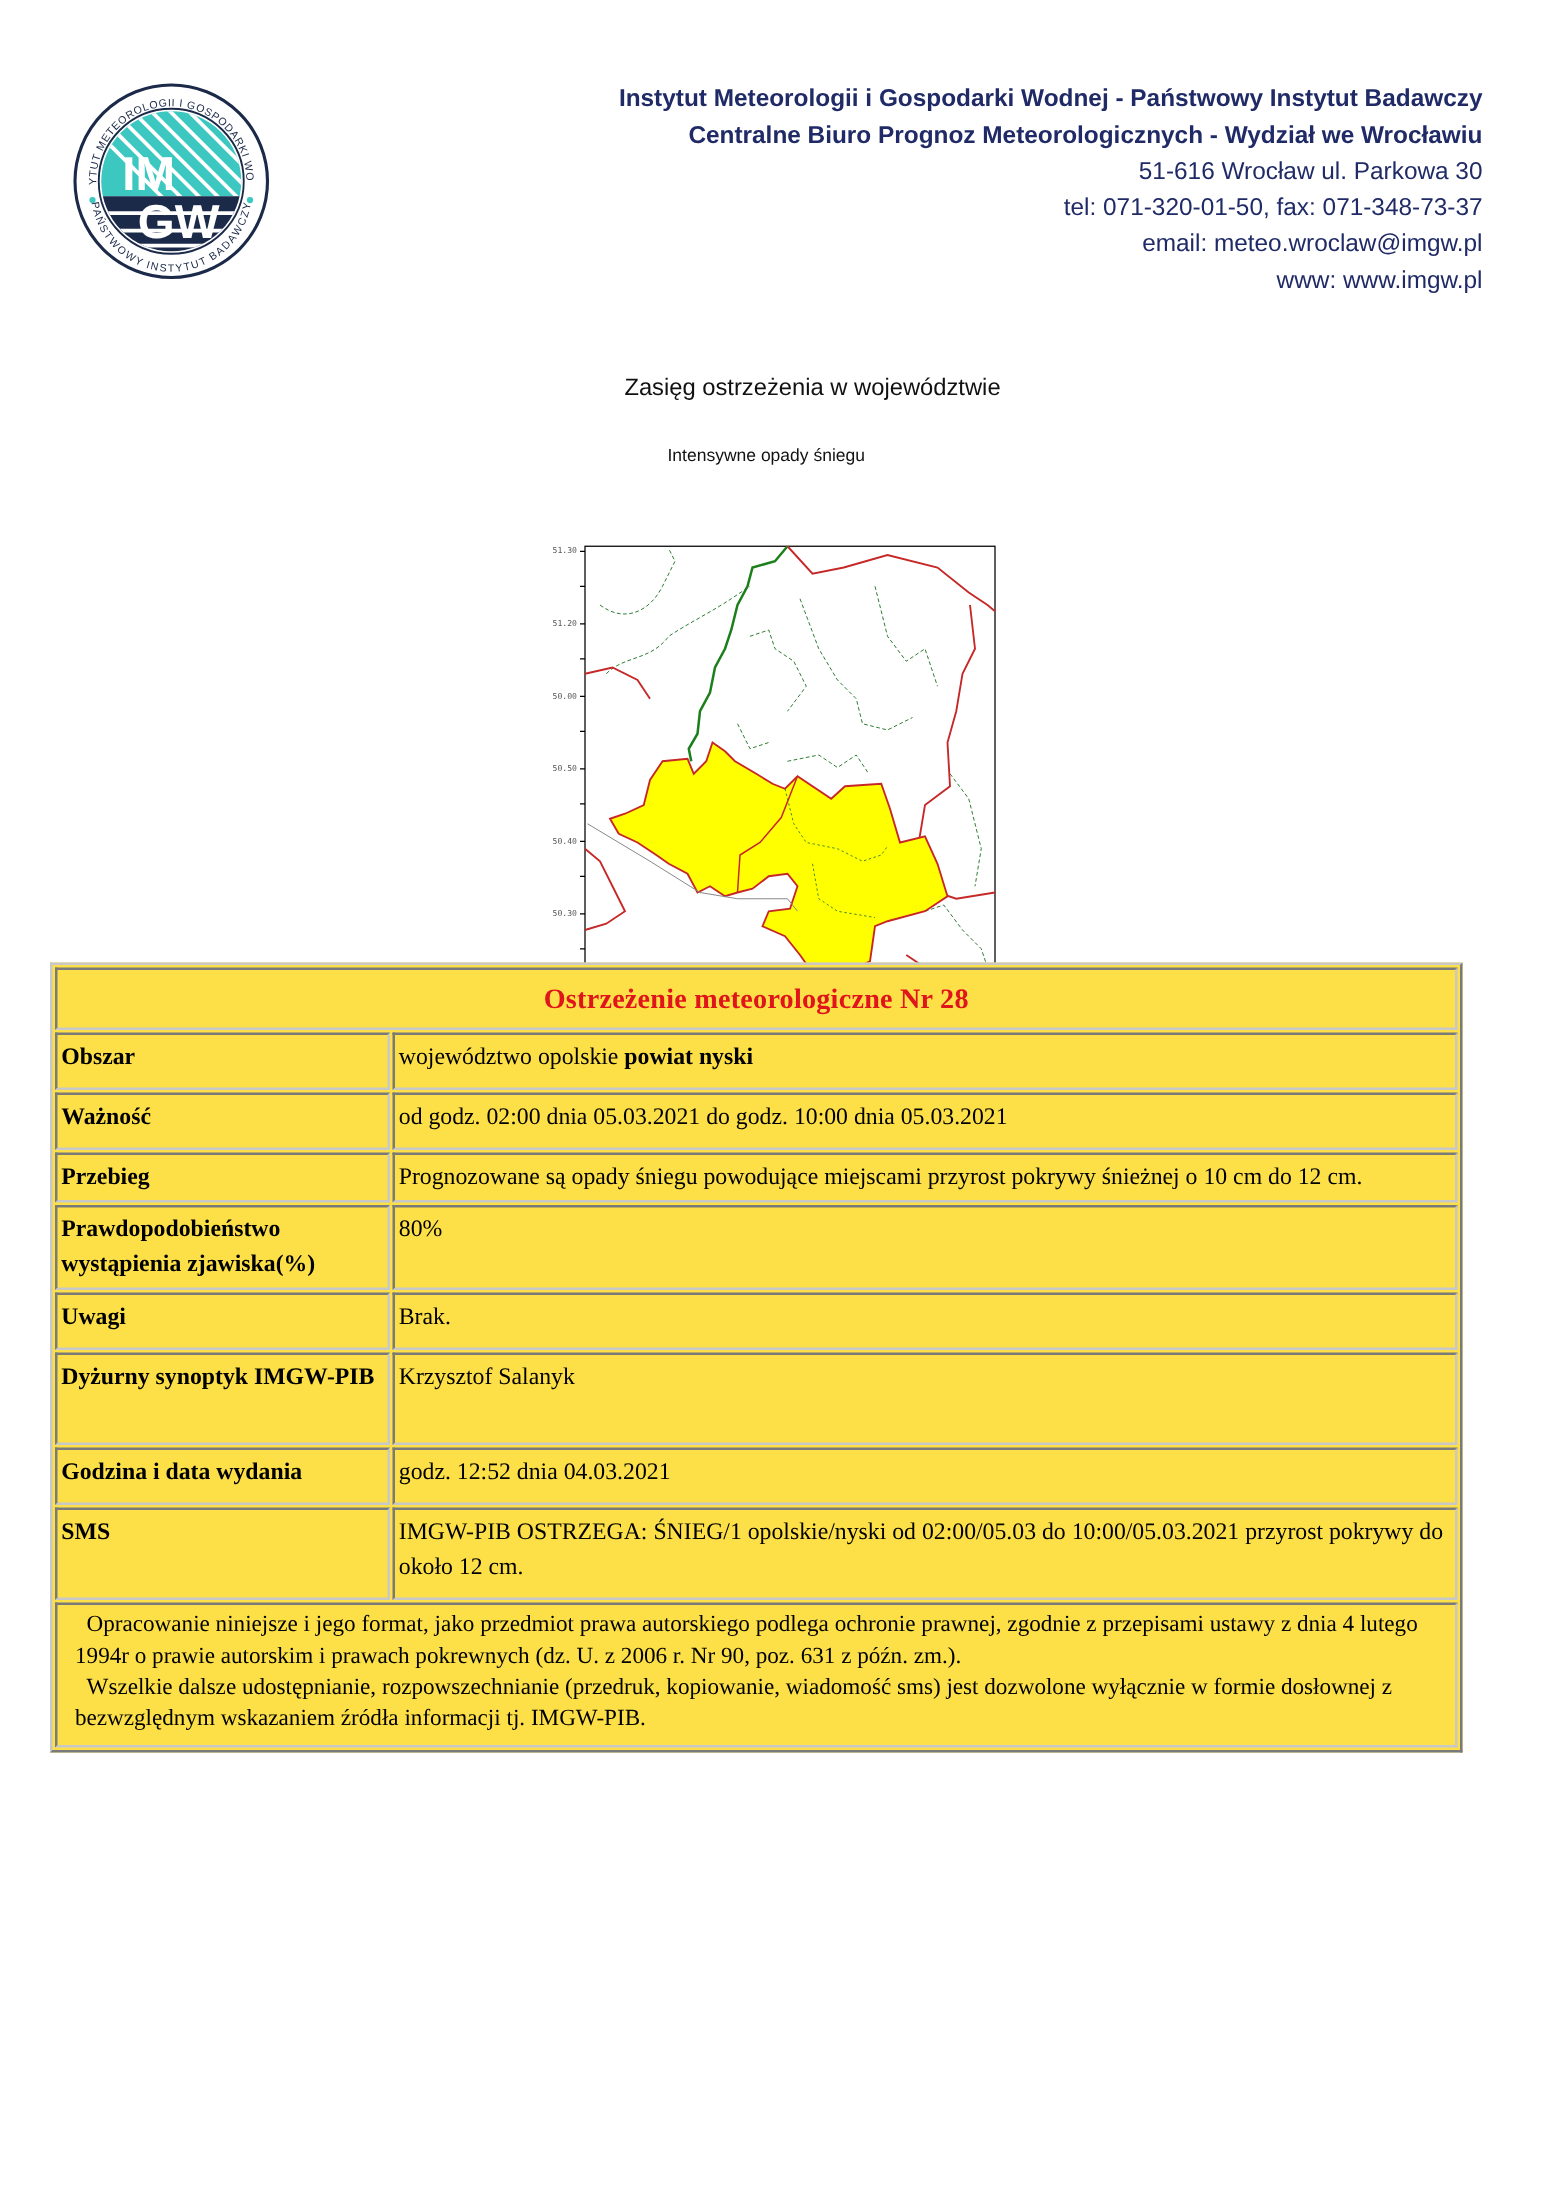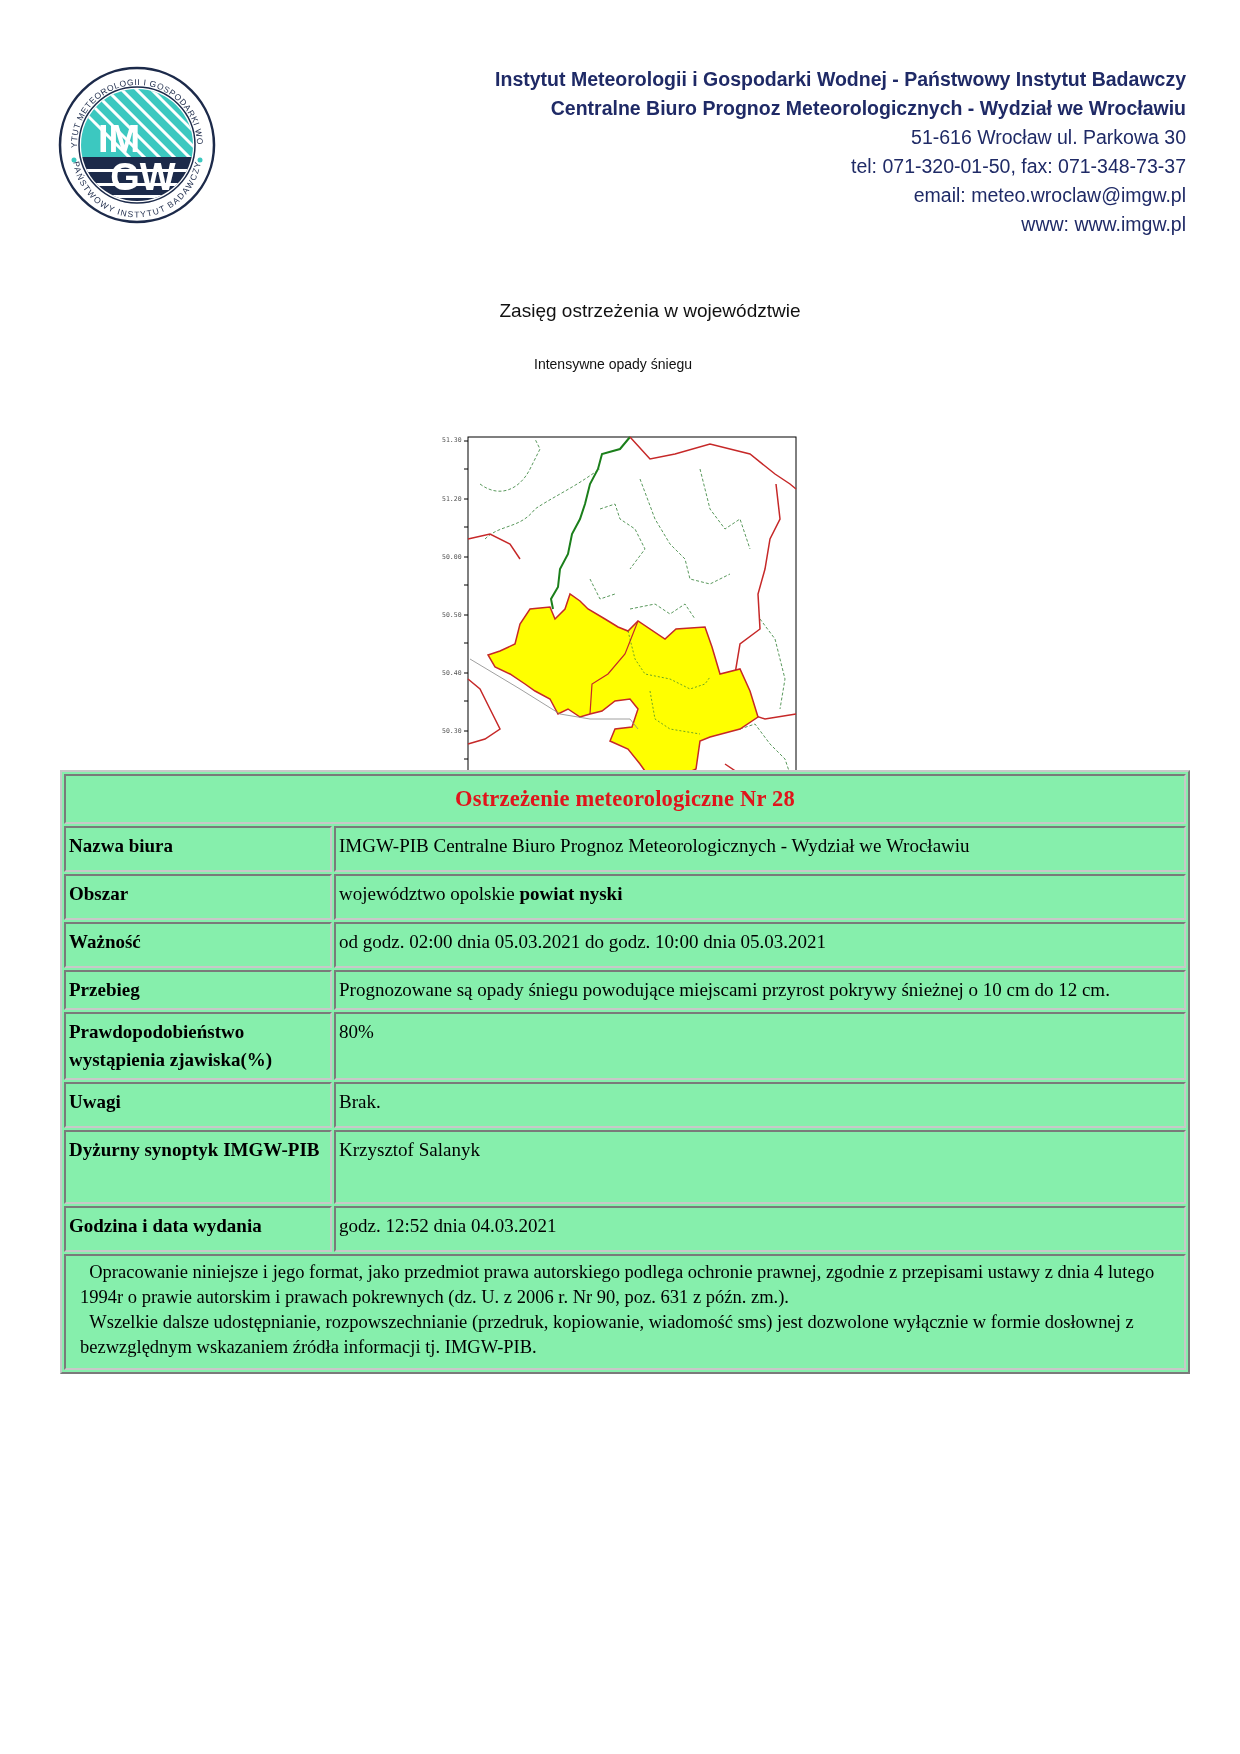--- a/index.html
+++ b/index.html
@@ -13,23 +13,23 @@
   .hdr.bold { font-weight: bold; }
   .h1 { top: 70px; font-weight: bold; } .h2 { top: 99px; } .h3 { top: 128px; } .h4 { top: 157px; } .h5 { top: 186px; } .h6 { top: 215px; }
 
   .section-title { left: 0; width: 1300px; top: 300px; text-align: center;
     font-family: "Liberation Sans", "DejaVu Sans", sans-serif; font-size: 19px; color: #111; }
   .map-subtitle { left: 534px; top: 356px; font-family: "Liberation Sans", "DejaVu Sans", sans-serif; font-size: 14px; color: #111; }
 
   .map-wrap { left: 440px; top: 385px; width: 370px; height: 385px; margin-top: 44px; }
 
   
-  .warn-table { left: 60px; top: 770px; width: 1130px; border-collapse: separate; border-spacing: 2px;
+  .warn-table { left: 40px; top: 770px; width: 1130px; border-collapse: separate; border-spacing: 2px;
     border: 2px solid; border-color: #c8c8c8 #7a7a7a #7a7a7a #c8c8c8;
-    font-family: "Liberation Serif", "DejaVu Serif", serif; font-size: 19px; color: #000; background: #86efac; }
+    font-family: "Liberation Serif", "DejaVu Serif", serif; font-size: 19px; color: #000; background: #fde047; }
   .warn-table td { border: 2px solid; border-color: #7a7a7a #c8c8c8 #c8c8c8 #7a7a7a; padding: 4px 3px; vertical-align: top; line-height: 28px; }
   .warn-table td.label { width: 258px; font-weight: bold; }
   .warn-table td.title { text-align: center; color: #e0141b; font-weight: bold; font-size: 22.5px; height: 38px; vertical-align: middle; letter-spacing: 0.2px; }
   .warn-table td.foot { padding: 4px 3px 8px 14px; font-size: 18.5px; line-height: 25px; }
   .r-nazwa td { height: 34px; }
   .r-pr td { height: 56px; }
   .r-dy td { height: 62px; }
   .r-sms td { height: 62px; }
 </style>
 </head>
@@ -169,24 +169,20 @@
     <path d="M 30 230 L 80 260 L 120 285 L 150 290 L 190 290 L 198 300" fill="none" stroke="#888" stroke-width="0.8"></path>
   </svg>
 </div>
 
 <table class="abs warn-table">
   <tbody>
       <tr>
     <td class="title" colspan="2">Ostrzeżenie meteorologiczne Nr 28</td>
   </tr>
   <tr class="r-nazwa">
-    <td class="label">Nazwa biura</td>
-    <td>IMGW-PIB Centralne Biuro Prognoz Meteorologicznych - Wydział we Wrocławiu</td>
-  </tr>
-  <tr class="r-nazwa">
     <td class="label">Obszar</td>
     <td><span style="white-space:pre">województwo opolskie </span><b>powiat nyski</b></td>
   </tr>
   <tr class="r-nazwa">
     <td class="label">Ważność</td>
     <td>od godz. 02:00 dnia 05.03.2021 do godz. 10:00 dnia 05.03.2021</td>
   </tr>
   <tr>
     <td class="label">Przebieg</td>
     <td>Prognozowane są opady śniegu powodujące miejscami przyrost pokrywy śnieżnej o 10 cm do 12 cm.</td>
@@ -199,20 +195,24 @@
     <td class="label">Uwagi</td>
     <td>Brak.</td>
   </tr>
   <tr class="r-dy">
     <td class="label">Dyżurny synoptyk IMGW-PIB</td>
     <td>Krzysztof Salanyk</td>
   </tr>
   <tr class="r-nazwa">
     <td class="label">Godzina i data wydania</td>
     <td>godz. 12:52 dnia 04.03.2021</td>
+  </tr>
+  <tr class="r-sms">
+    <td class="label">SMS</td>
+    <td>IMGW-PIB OSTRZEGA: ŚNIEG/1 opolskie/nyski od 02:00/05.03 do 10:00/05.03.2021 przyrost pokrywy do około 12 cm.</td>
   </tr>
   <tr>
     <td class="foot" colspan="2">
       <div>&nbsp;&nbsp;<span>Opracowanie niniejsze i jego format, jako przedmiot prawa autorskiego podlega ochronie prawnej, zgodnie z przepisami ustawy z dnia 4 lutego 1994r o prawie autorskim i prawach pokrewnych (dz. U. z 2006 r. Nr 90, poz. 631 z późn. zm.).</span></div>
       <div>&nbsp;&nbsp;<span>Wszelkie dalsze udostępnianie, rozpowszechnianie (przedruk, kopiowanie, wiadomość sms) jest dozwolone wyłącznie w formie dosłownej z bezwzględnym wskazaniem źródła informacji tj. IMGW-PIB.</span></div>
     </td>
   </tr>
 </tbody>
   </table>
 

